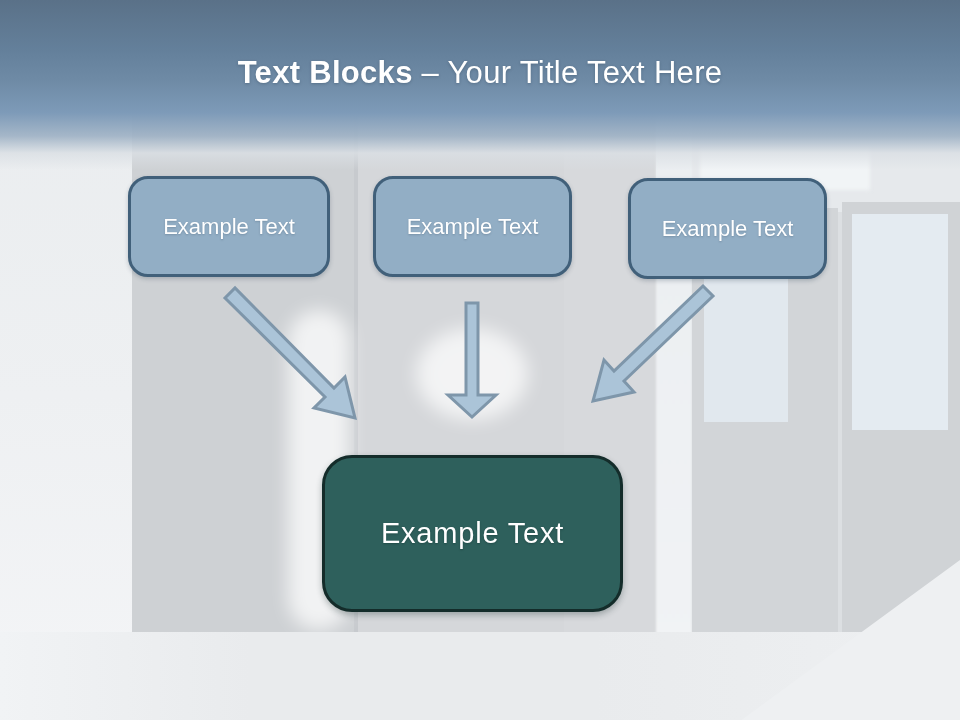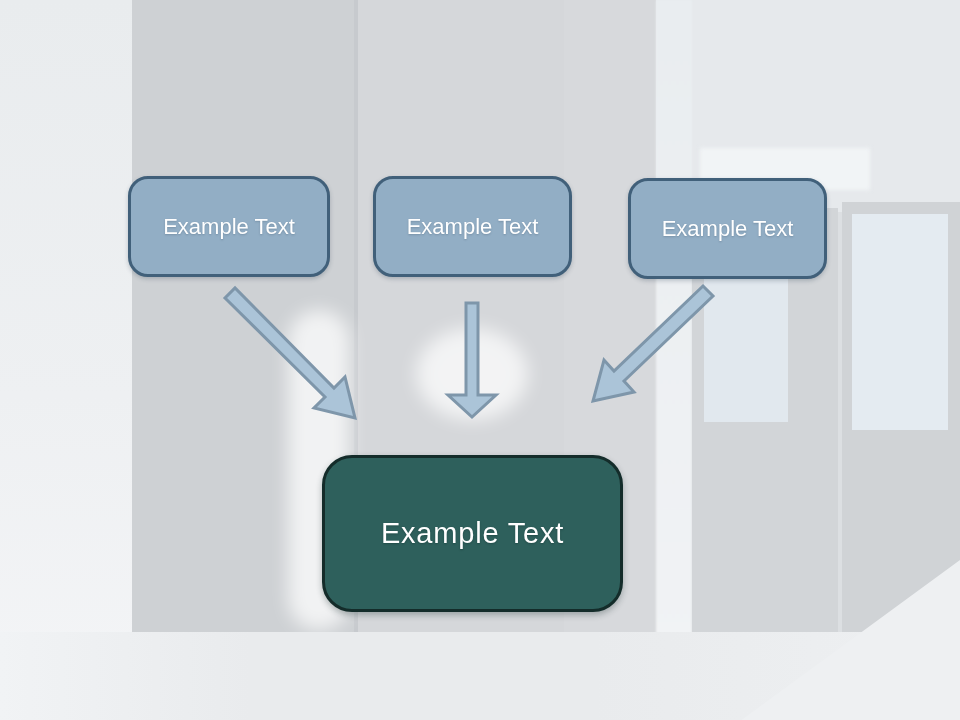--- a/index.html
+++ b/index.html
@@ -69,20 +69,23 @@
     <div class="ceil-panel"></div>
     <div class="strip-light"></div>
     <div class="rack-d"></div>
     <div class="rack-d-window"></div>
     <div class="rack-e"></div>
     <div class="rack-e-window"></div>
     <div class="floor"></div>
     <div class="floor-right"></div>
   </div>
 
+  <div class="header">
+    <div class="title"><span class="t-bold">Text Blocks</span><span class="t-rest"> – Your Title Text Here</span></div>
+  </div>
 
   <svg class="arrows" width="960" height="720" viewBox="0 0 960 720">
     <polygon class="arrow" points="225,298 325,397 314,408 355,418 345,377 334,388 235,288"></polygon>
     <polygon class="arrow" points="466,303 478,303 478,395 496,395 472,417 448,395 466,395"></polygon>
     <polygon class="arrow" points="703,286 614,371 604,360 593,401 634,392 624,381 713,296"></polygon>
   </svg>
 
   <div class="block block-1">
     <span>Example Text</span>
   </div>

